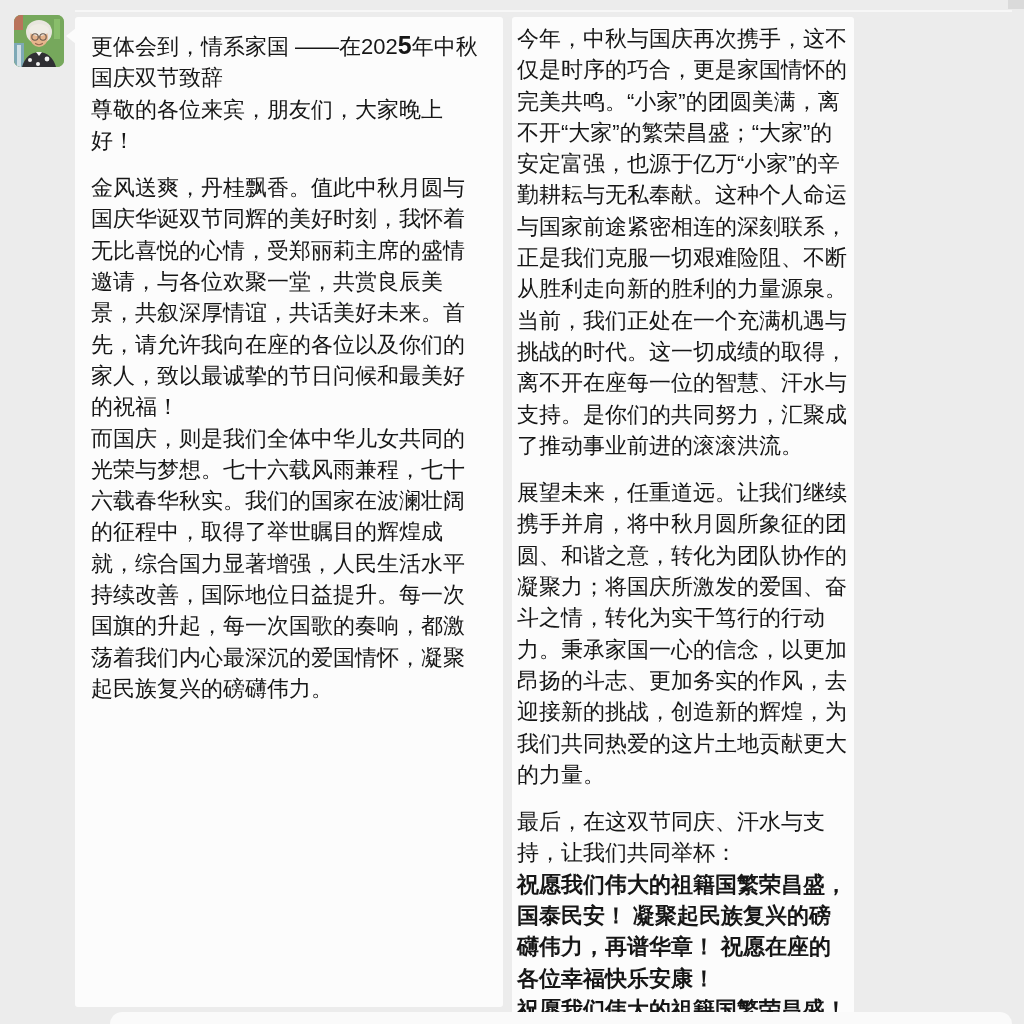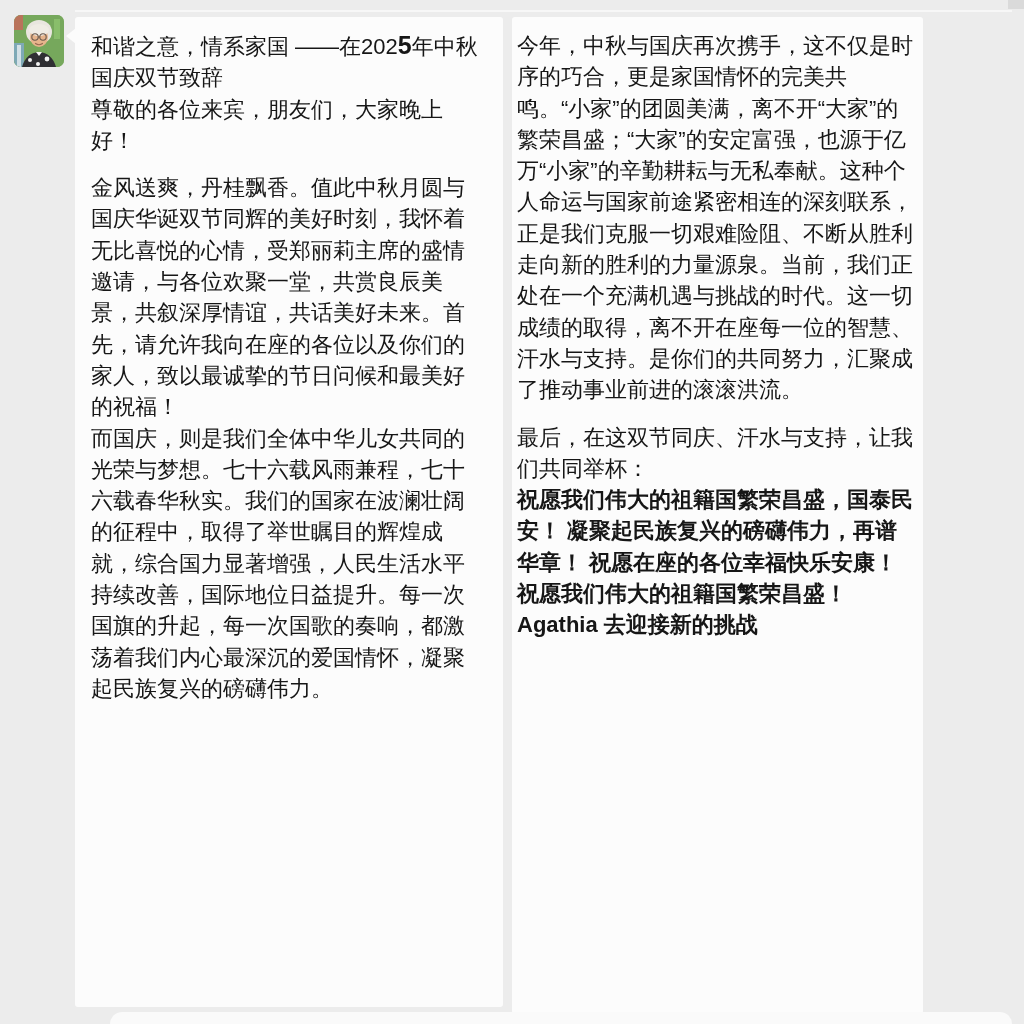--- a/index.html
+++ b/index.html
@@ -36,21 +36,21 @@
     width: 937px; height: 1002px;
     border-top: 2px solid rgba(255,255,255,0.6);
   }
   .page {
     position: absolute;
     background: #fcfcfc;
     border-radius: 3px;
     color: #1a1a1a;
   }
   .page-left  { left: 0;    top: 5px; width: 428px; height: 990px; padding: 13px 19px 0 16px; box-sizing: border-box; }
-  .page-right { left: 437px; top: 5px; width: 411px; height: 997px; padding: 13px 5px 0 5px;  box-sizing: border-box; }
+  .page-right { left: 437px; top: 5px; width: 342px; height: 997px; padding: 6px 5px 0 5px;  box-sizing: border-box; }
 
   .para {
     margin: 0;
     font-size: 22px;
     line-height: 31.3px;
     font-weight: 500;
     letter-spacing: 0;
     text-align: left;
     word-break: break-all;
     color: #161616;
@@ -100,28 +100,29 @@
       <path d="M22 37 L25 41 L28 37 Z" fill="#f5f5f5"></path>
     </svg>
   </div>
 
   <div class="tail"></div>
   <div class="corner-patch"></div>
 
   <div class="message">
 
     <div class="page page-left">
-      <p class="para"><span>和谐之意，情系家国 ——在202</span><span class="bold-digit">5</span><span>年中秋国庆双节致辞</span></p>
+      <p class="para"><span>更体会到，情系家国 ——在202</span><span class="bold-digit">5</span><span>年中秋国庆双节致辞</span></p>
       <p class="para">尊敬的各位来宾，朋友们，大家晚上好！</p>
       <p class="para gap">金风送爽，丹桂飘香。值此中秋月圆与国庆华诞双节同辉的美好时刻，我怀着无比喜悦的心情，受郑丽莉主席的盛情邀请，与各位欢聚一堂，共赏良辰美景，共叙深厚情谊，共话美好未来。首先，请允许我向在座的各位以及你们的家人，致以最诚挚的节日问候和最美好的祝福！</p>
       <p class="para">而国庆，则是我们全体中华儿女共同的光荣与梦想。七十六载风雨兼程，七十六载春华秋实。我们的国家在波澜壮阔的征程中，取得了举世瞩目的辉煌成就，综合国力显著增强，人民生活水平持续改善，国际地位日益提升。每一次国旗的升起，每一次国歌的奏响，都激荡着我们内心最深沉的爱国情怀，凝聚起民族复兴的磅礴伟力。</p>
     </div>
 
     <div class="page page-right">
       <p class="para">今年，中秋与国庆再次携手，这不仅是时序的巧合，更是家国情怀的完美共鸣。“小家”的团圆美满，离不开“大家”的繁荣昌盛；“大家”的安定富强，也源于亿万“小家”的辛勤耕耘与无私奉献。这种个人命运与国家前途紧密相连的深刻联系，正是我们克服一切艰难险阻、不断从胜利走向新的胜利的力量源泉。当前，我们正处在一个充满机遇与挑战的时代。这一切成绩的取得，离不开在座每一位的智慧、汗水与支持。是你们的共同努力，汇聚成了推动事业前进的滚滚洪流。</p>
+      <p class="para gap">展望未来，任重道远。让我们继续携手并肩，将中秋月圆所象征的团圆、和谐之意，转化为团队协作的凝聚力；将国庆所激发的爱国、奋斗之情，转化为实干笃行的行动力。秉承家国一心的信念，以更加昂扬的斗志、更加务实的作风，去迎接新的挑战，创造新的辉煌，为我们共同热爱的这片土地贡献更大的力量。</p>
       <p class="para gap">最后，在这双节同庆、汗水与支持，让我们共同举杯：</p>
       <p class="para bold">祝愿我们伟大的祖籍国繁荣昌盛，国泰民安！ 凝聚起民族复兴的磅礴伟力，再谱华章！ 祝愿在座的各位幸福快乐安康！</p>
       <p class="para bold">祝愿我们伟大的祖籍国繁荣昌盛！</p>
       <p class="para bold">Agathia 去迎接新的挑战</p>
     </div>
 
   </div>
 
   <div class="next-peek"></div>
 

